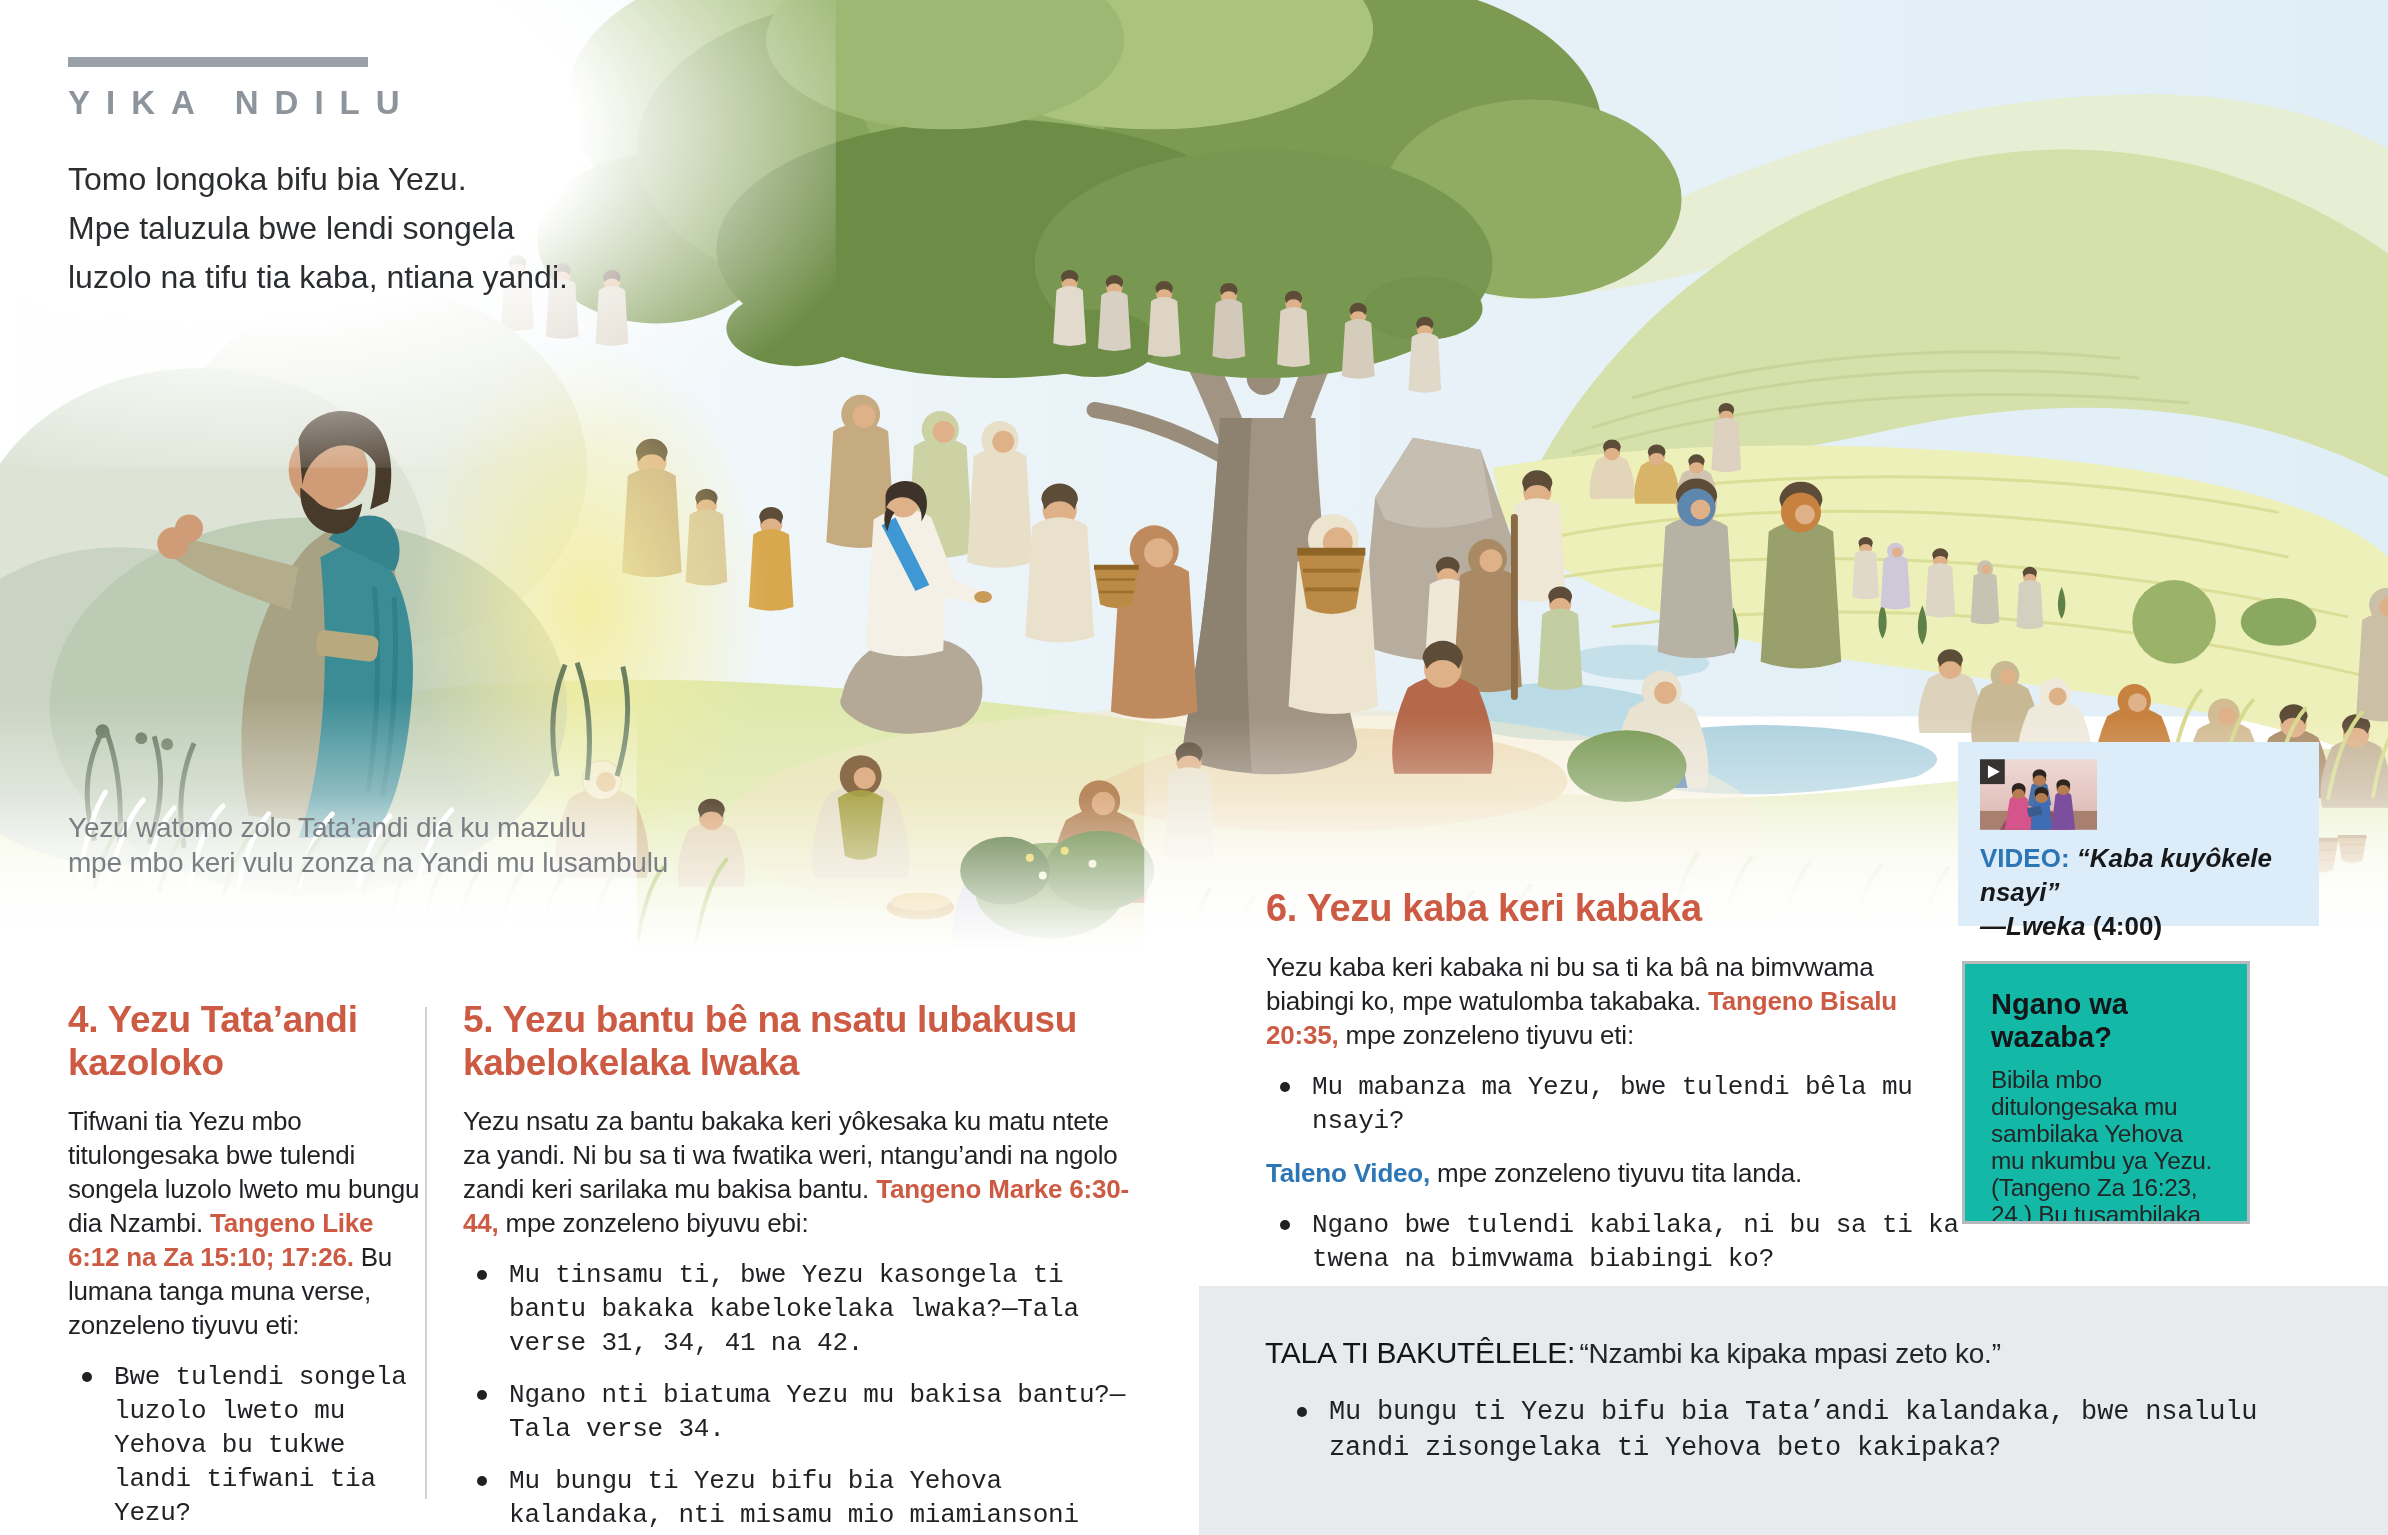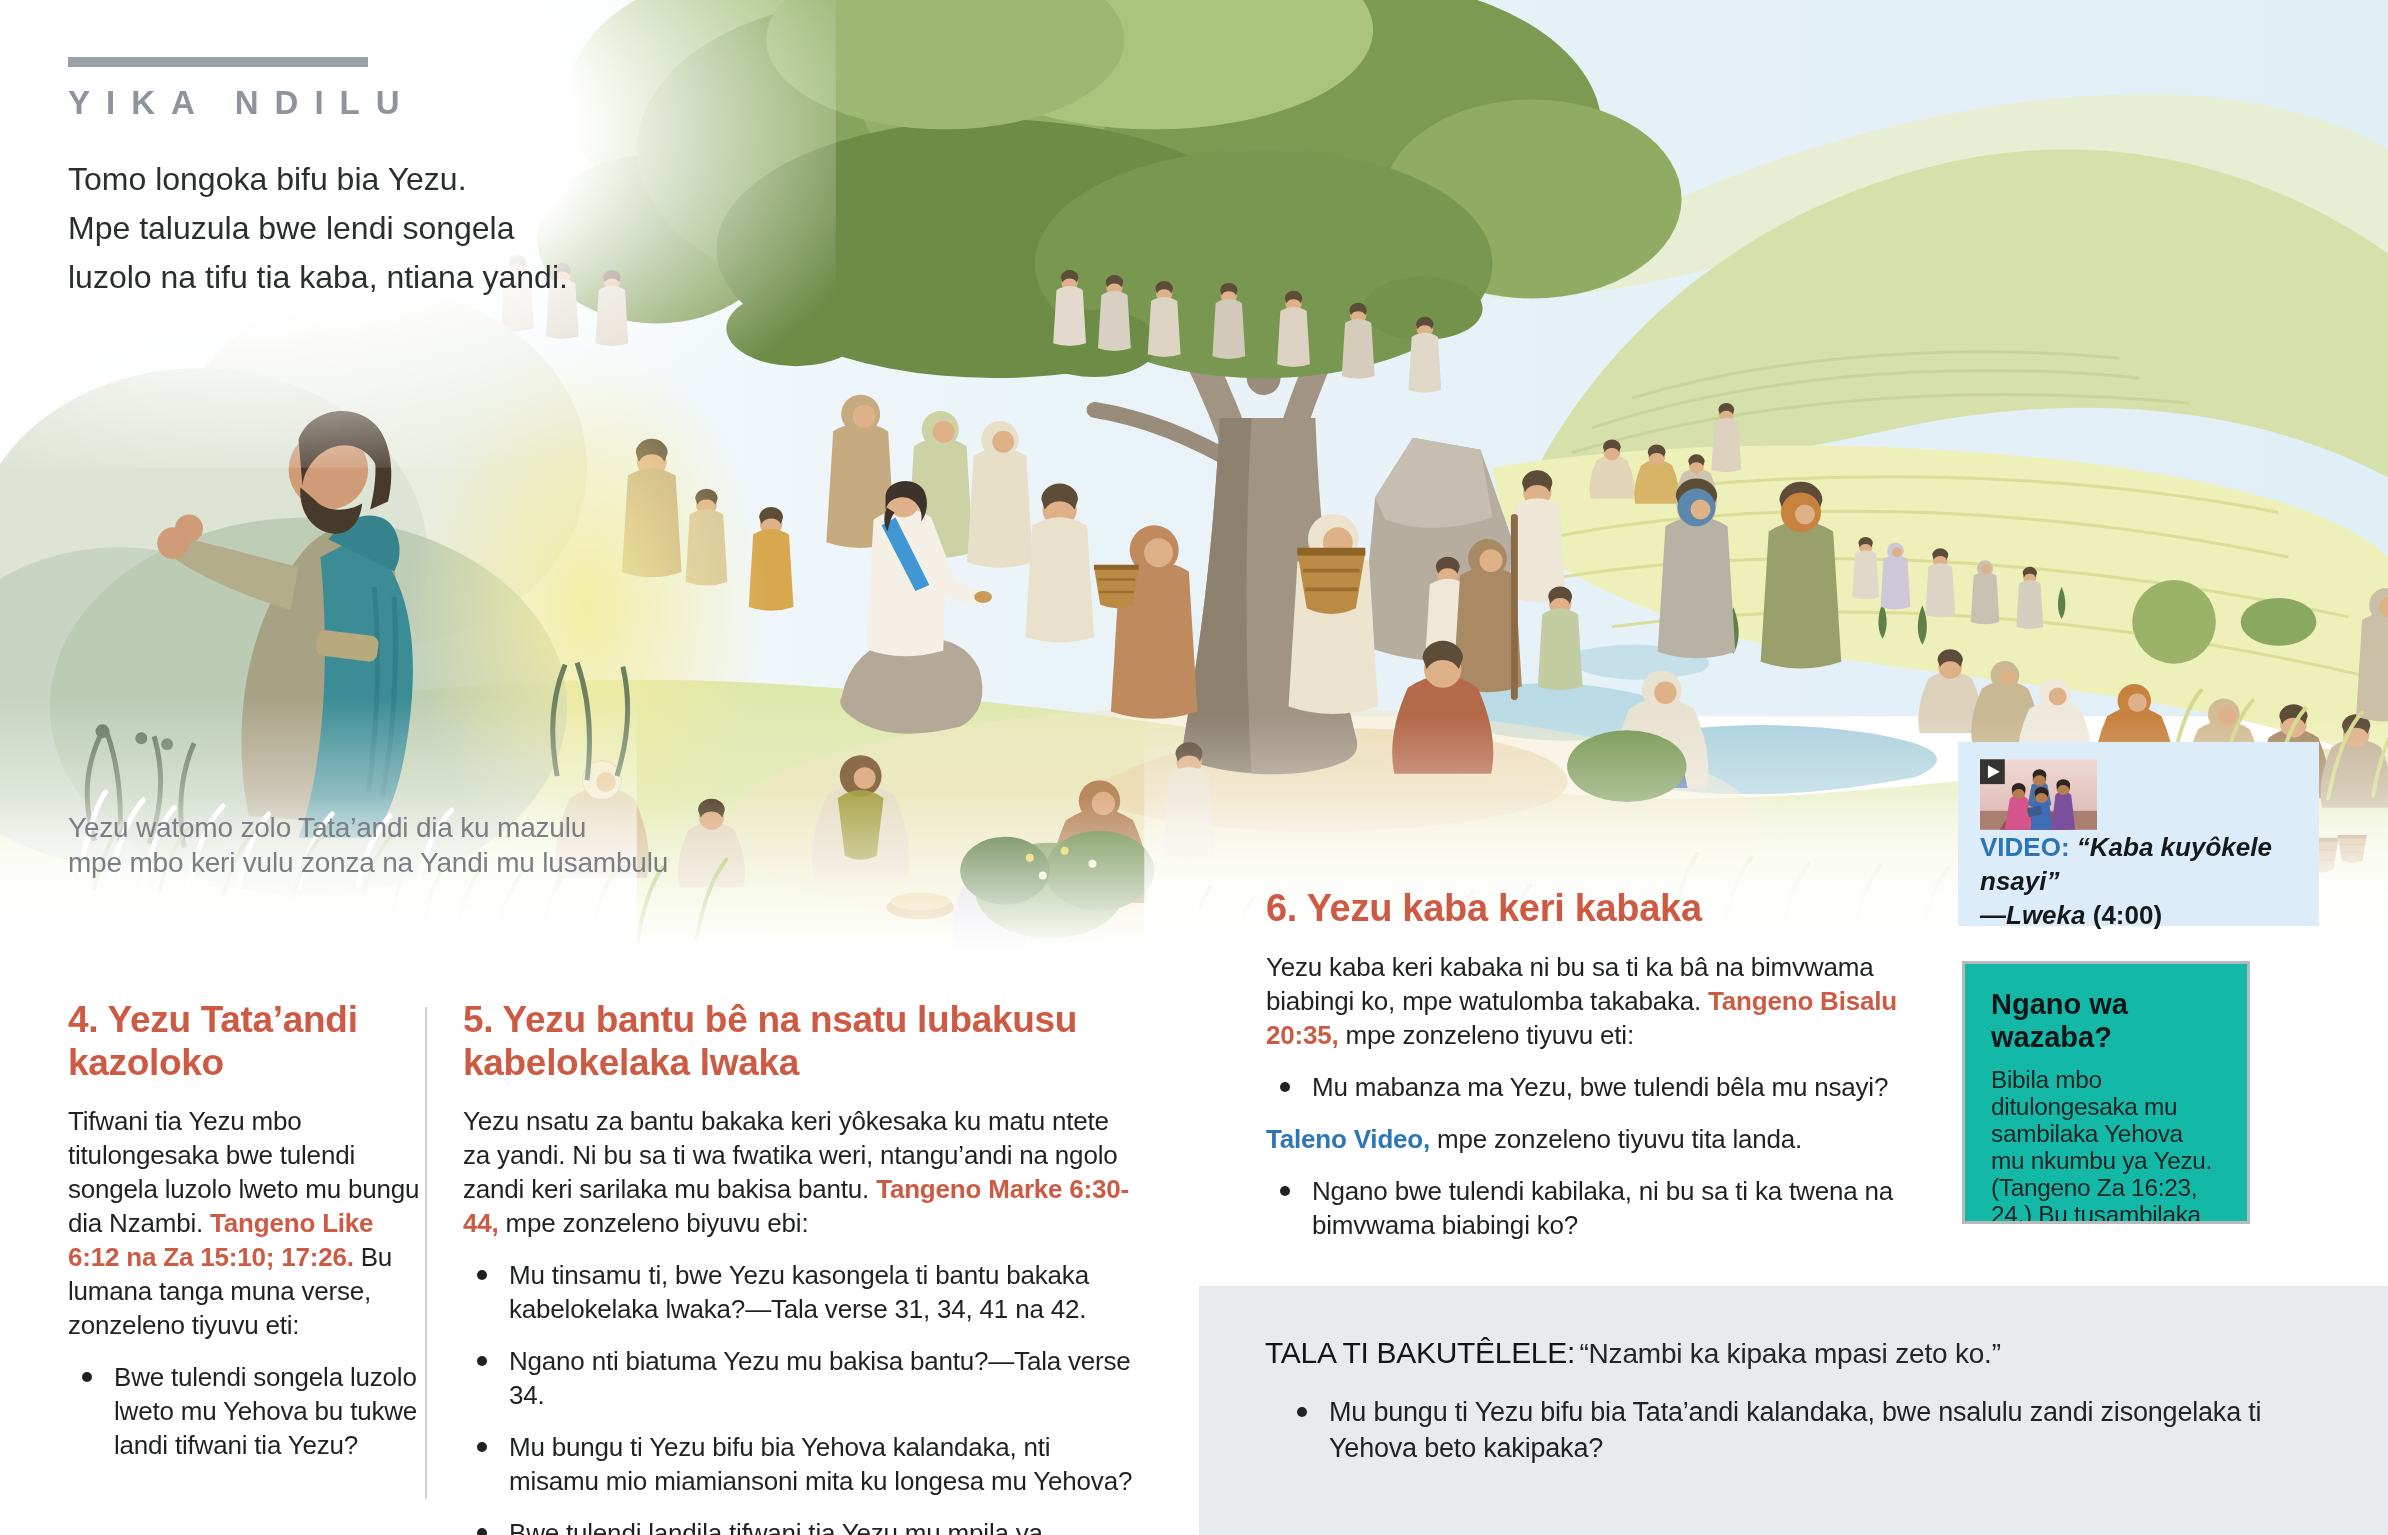--- a/index.html
+++ b/index.html
@@ -24,29 +24,29 @@
   .col{position:absolute;}
   .col-4{left:68px;top:998px;width:360px;}
   .col-5{left:463px;top:998px;width:671px;}
   .col-6{left:1266px;top:887px;width:702px;}
   .col h2{margin:0 0 20px 0;font-size:37px;line-height:43px;color:#cd5b44;letter-spacing:-0.3px;}
   .col-6 h2{font-size:38px;}
   .col p{margin:0 0 18px 0;font-size:26px;line-height:34px;letter-spacing:-0.2px;}
   .ref{color:#cd5b44;font-weight:bold;cursor:pointer;}
   .lead-blue{color:#2d76b5;font-weight:bold;cursor:pointer;}
   ul.bullets{list-style:none;margin:0;padding:0 0 0 46px;}
-  ul.bullets li{position:relative;margin:0 0 18px 0;font-size:26px;line-height:34px;letter-spacing:-0.2px;}
+  ul.bullets li{position:relative;margin:0 0 18px 0;font-size:26px;line-height:34px;letter-spacing:-0.2px;font-family:Liberation Mono, monospace;}
   ul.bullets li::before{content:"";position:absolute;left:-32px;top:12px;width:10px;height:10px;
                         border-radius:50%;background:#1f2124;}
   .divider{position:absolute;left:425px;top:1007px;width:2px;height:492px;background:#cfd1d2;}
 
   
   .video-box{position:absolute;left:1958px;top:742px;width:361px;height:184px;background:#dcecf9;}
   .video-thumb{position:absolute;left:22px;top:17px;width:117px;height:71px;cursor:pointer;}
-  .video-caption{position:absolute;left:22px;top:88px;width:323px;font-size:26px;line-height:34px;
+  .video-caption{position:absolute;left:22px;top:99px;width:323px;font-size:26px;line-height:34px;
                  font-weight:bold;color:#17181a;}
   .vlabel{color:#2d76b5;font-style:normal;}
   .vtitle,.vsource{font-style:italic;}
 
   
   .why-box{position:absolute;left:1962px;top:961px;width:288px;height:263px;box-sizing:border-box;
            border:3px solid #b7babd;background:#14b8a6;padding:24px 26px;overflow:hidden;}
   .why-box h3{margin:0 0 12px 0;font-size:29px;color:#141518;}
   .why-box p{margin:0;font-size:24.4px;line-height:27px;letter-spacing:-0.3px;color:#232527;}
 

